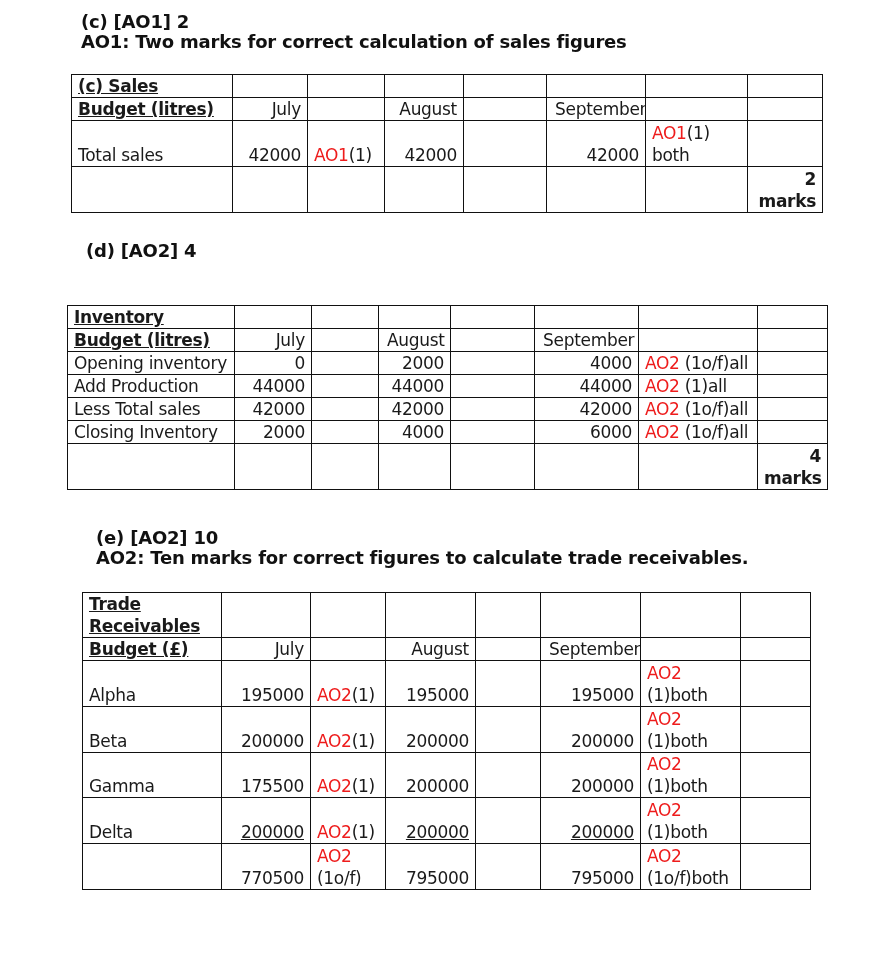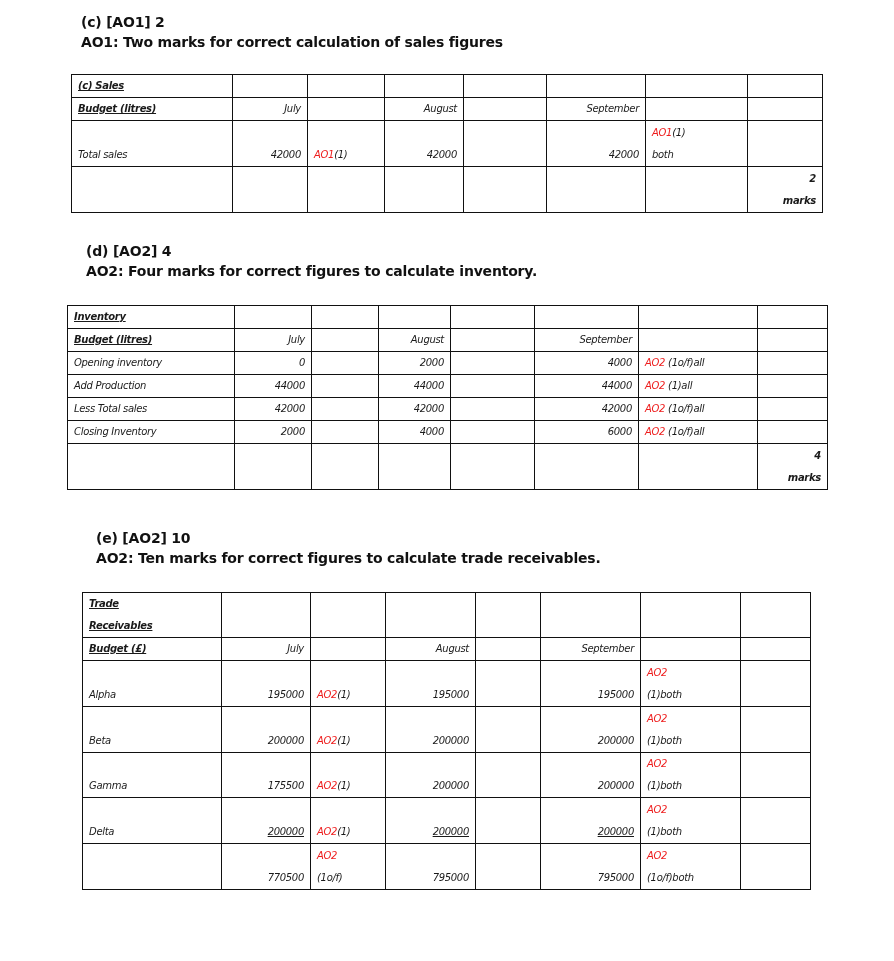--- a/index.html
+++ b/index.html
@@ -1,18 +1,18 @@
 <!DOCTYPE html>
 <html><head>
 <meta charset="utf-8">
 <style>
   html, body { margin: 0; padding: 0; background: #ffffff; }
   body { width: 894px; height: 961px; position: relative; font-family: "DejaVu Sans", sans-serif; color: #1a1a1a; overflow: hidden; }
-  .heading { position: absolute; font-weight: bold; font-size: 14px; line-height: 20px; color: #111; letter-spacing: -0.2px; }
-  table { position: absolute; border-collapse: collapse; table-layout: fixed; font-size: 10px; letter-spacing: -0.3px; font-style: italic; }
+  .heading { position: absolute; font-weight: bold; font-size: 18px; line-height: 20px; color: #111; letter-spacing: -0.2px; }
+  table { position: absolute; border-collapse: collapse; table-layout: fixed; font-size: 17px; letter-spacing: -0.3px; }
   td { border: 1.3px solid #111; padding: 0 6px; vertical-align: bottom; line-height: 22px; white-space: nowrap; overflow: hidden; }
   td.r { text-align: right; padding-left: 8px; }
   td.l { text-align: left; }
   .u { text-decoration: underline; }
   .b { font-weight: bold; }
   .red { color: #ee1c1c; }
   .marks { font-weight: bold; text-align: right; line-height: 22px; }
   .mk { display: block; }
 </style>
 </head>
@@ -76,21 +76,20 @@
     <td class="marks">
           <span class="mk">2</span>
           <span class="mk">marks</span>
         </td>
   </tr>
 </tbody>
   </table>
 
 <div class="heading" style="left:86px; top:241px;">
   <div>(d) [AO2] 4</div>
-  <div>AO2: Four marks for correct figures to calculate inventory.</div>
 </div>
 
 <table style="left:67px; top:305px; width:760px;">
   <colgroup>
     <col style="width:167px">
       <col style="width:77px">
       <col style="width:67px">
       <col style="width:72px">
       <col style="width:84px">
       <col style="width:104px">

